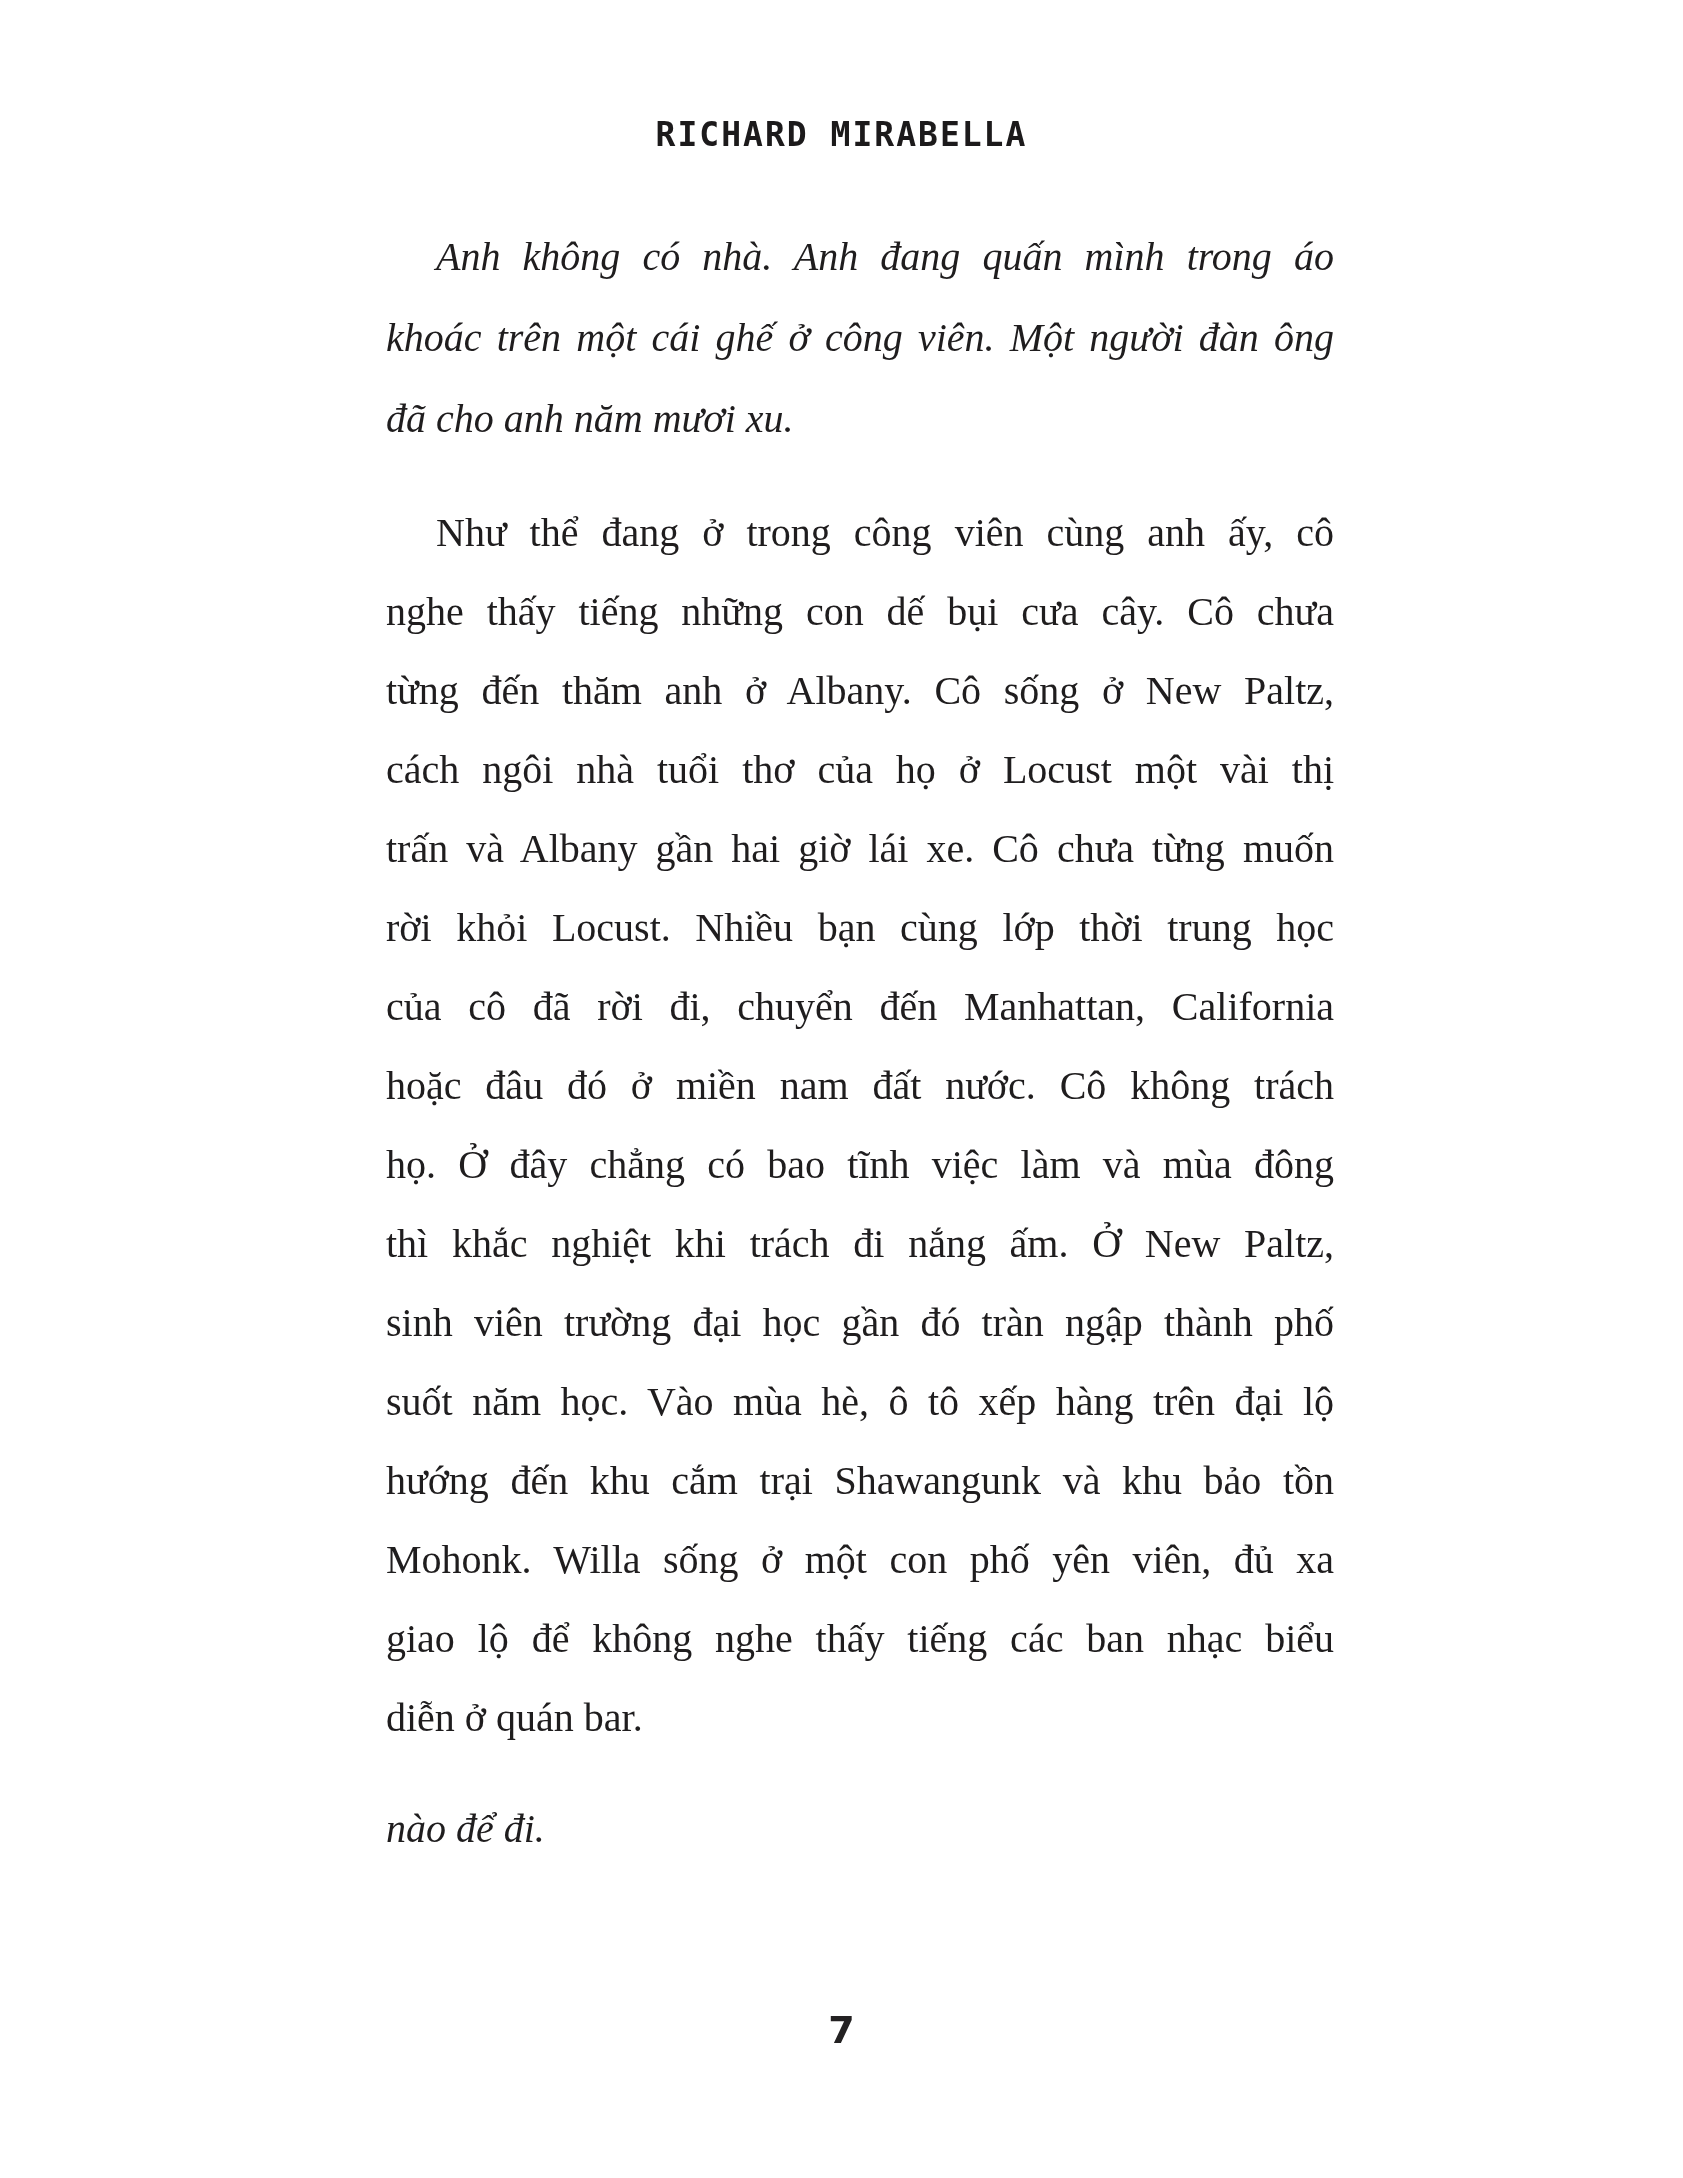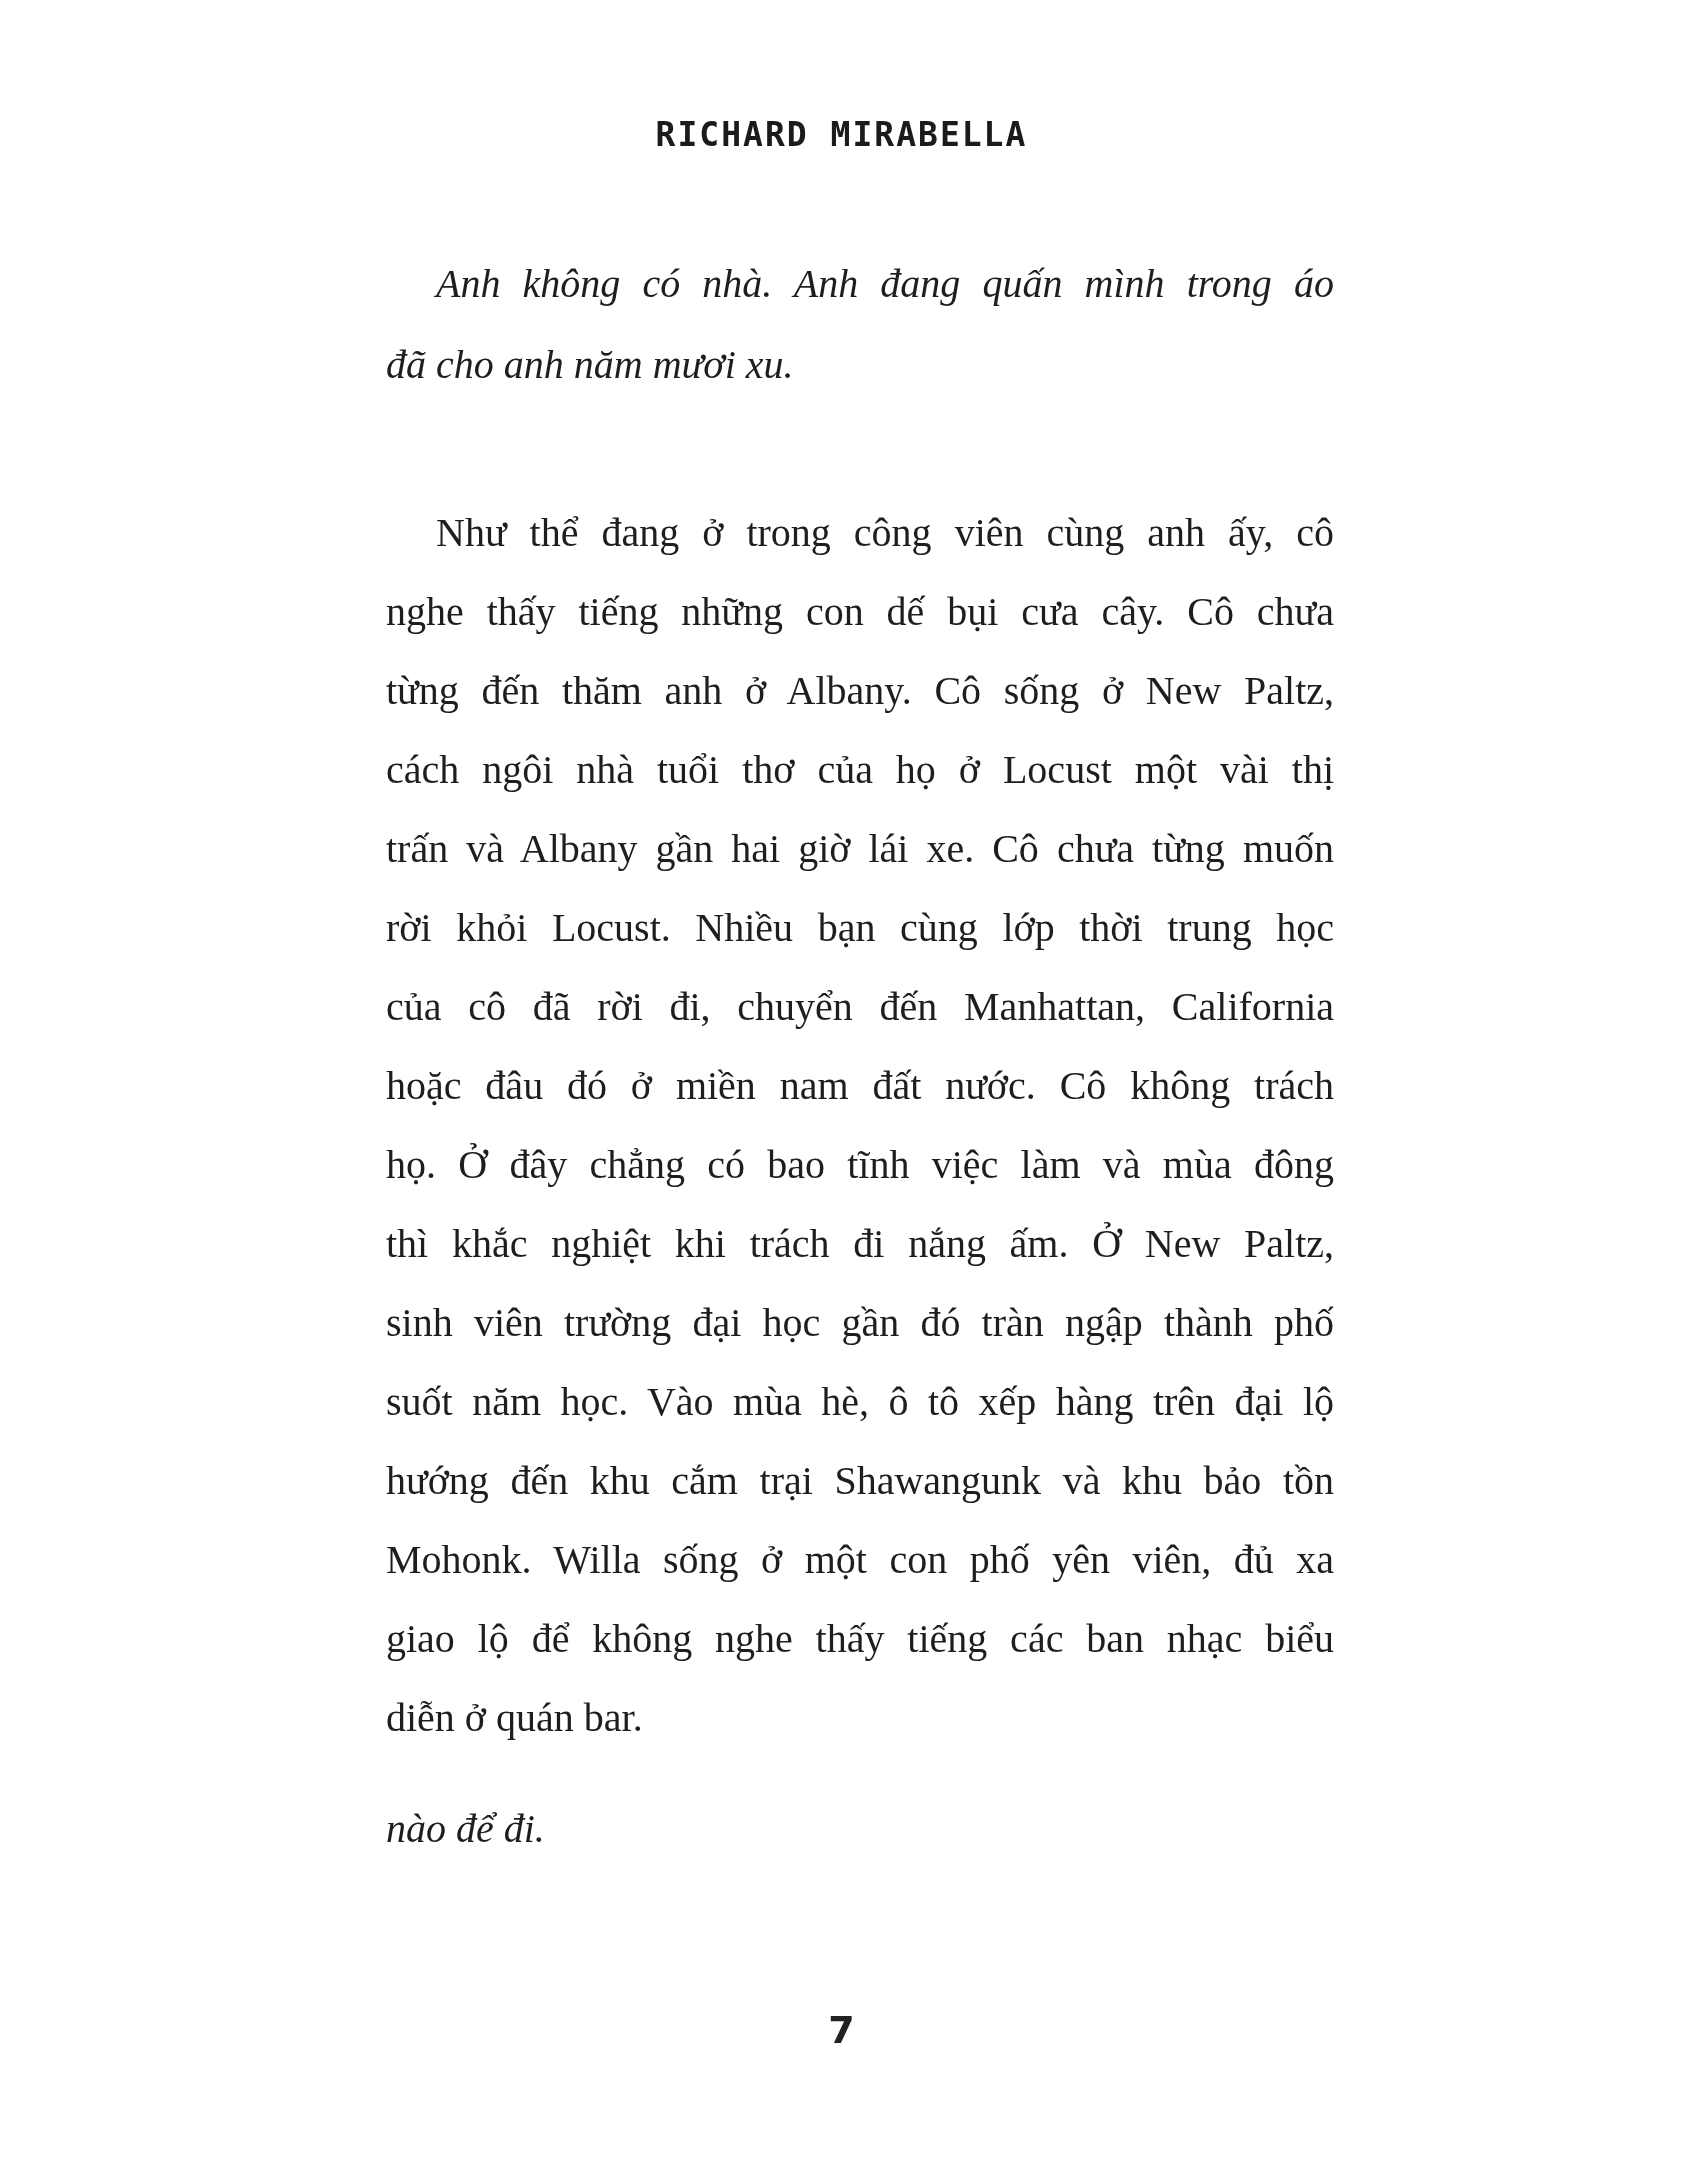--- a/index.html
+++ b/index.html
@@ -32,21 +32,21 @@
     position: absolute;
     left: 386px;
     width: 948px;
     top: 0;
   }
   .paragraph {
     position: absolute;
     left: 0;
     width: 948px;
   }
-  .paragraph-opening { top: 243px; }
+  .paragraph-opening { top: 216px; }
   .paragraph-body    { top: 493px; }
   .paragraph-closing { top: 1788px; }
   .line {
     height: 79px;
     line-height: 79px;
     font-size: 40px;
     text-align: justify;
     text-align-last: justify;
     overflow: hidden;
     white-space: nowrap;
@@ -82,20 +82,21 @@
 <body>
 
 <div class="page">
 
   <header class="running-head">RICHARD MIRABELLA</header>
 
   <main class="text-block">
 
     <section class="paragraph paragraph-opening italic">
       <div class="line indent">Anh không có nhà. Anh đang quấn mình trong áo</div>
+      <div class="line">khoác trên một cái ghế ở công viên. Một người đàn ông</div>
       <div class="line last">đã cho anh năm mươi xu.</div>
     </section>
 
     <section class="paragraph paragraph-body">
       <div class="line indent">Như thể đang ở trong công viên cùng anh ấy, cô</div>
       <div class="line">nghe thấy tiếng những con dế bụi cưa cây. Cô chưa</div>
       <div class="line">từng đến thăm anh ở Albany. Cô sống ở New Paltz,</div>
       <div class="line">cách ngôi nhà tuổi thơ của họ ở Locust một vài thị</div>
       <div class="line">trấn và Albany gần hai giờ lái xe. Cô chưa từng muốn</div>
       <div class="line">rời khỏi Locust. Nhiều bạn cùng lớp thời trung học</div>

